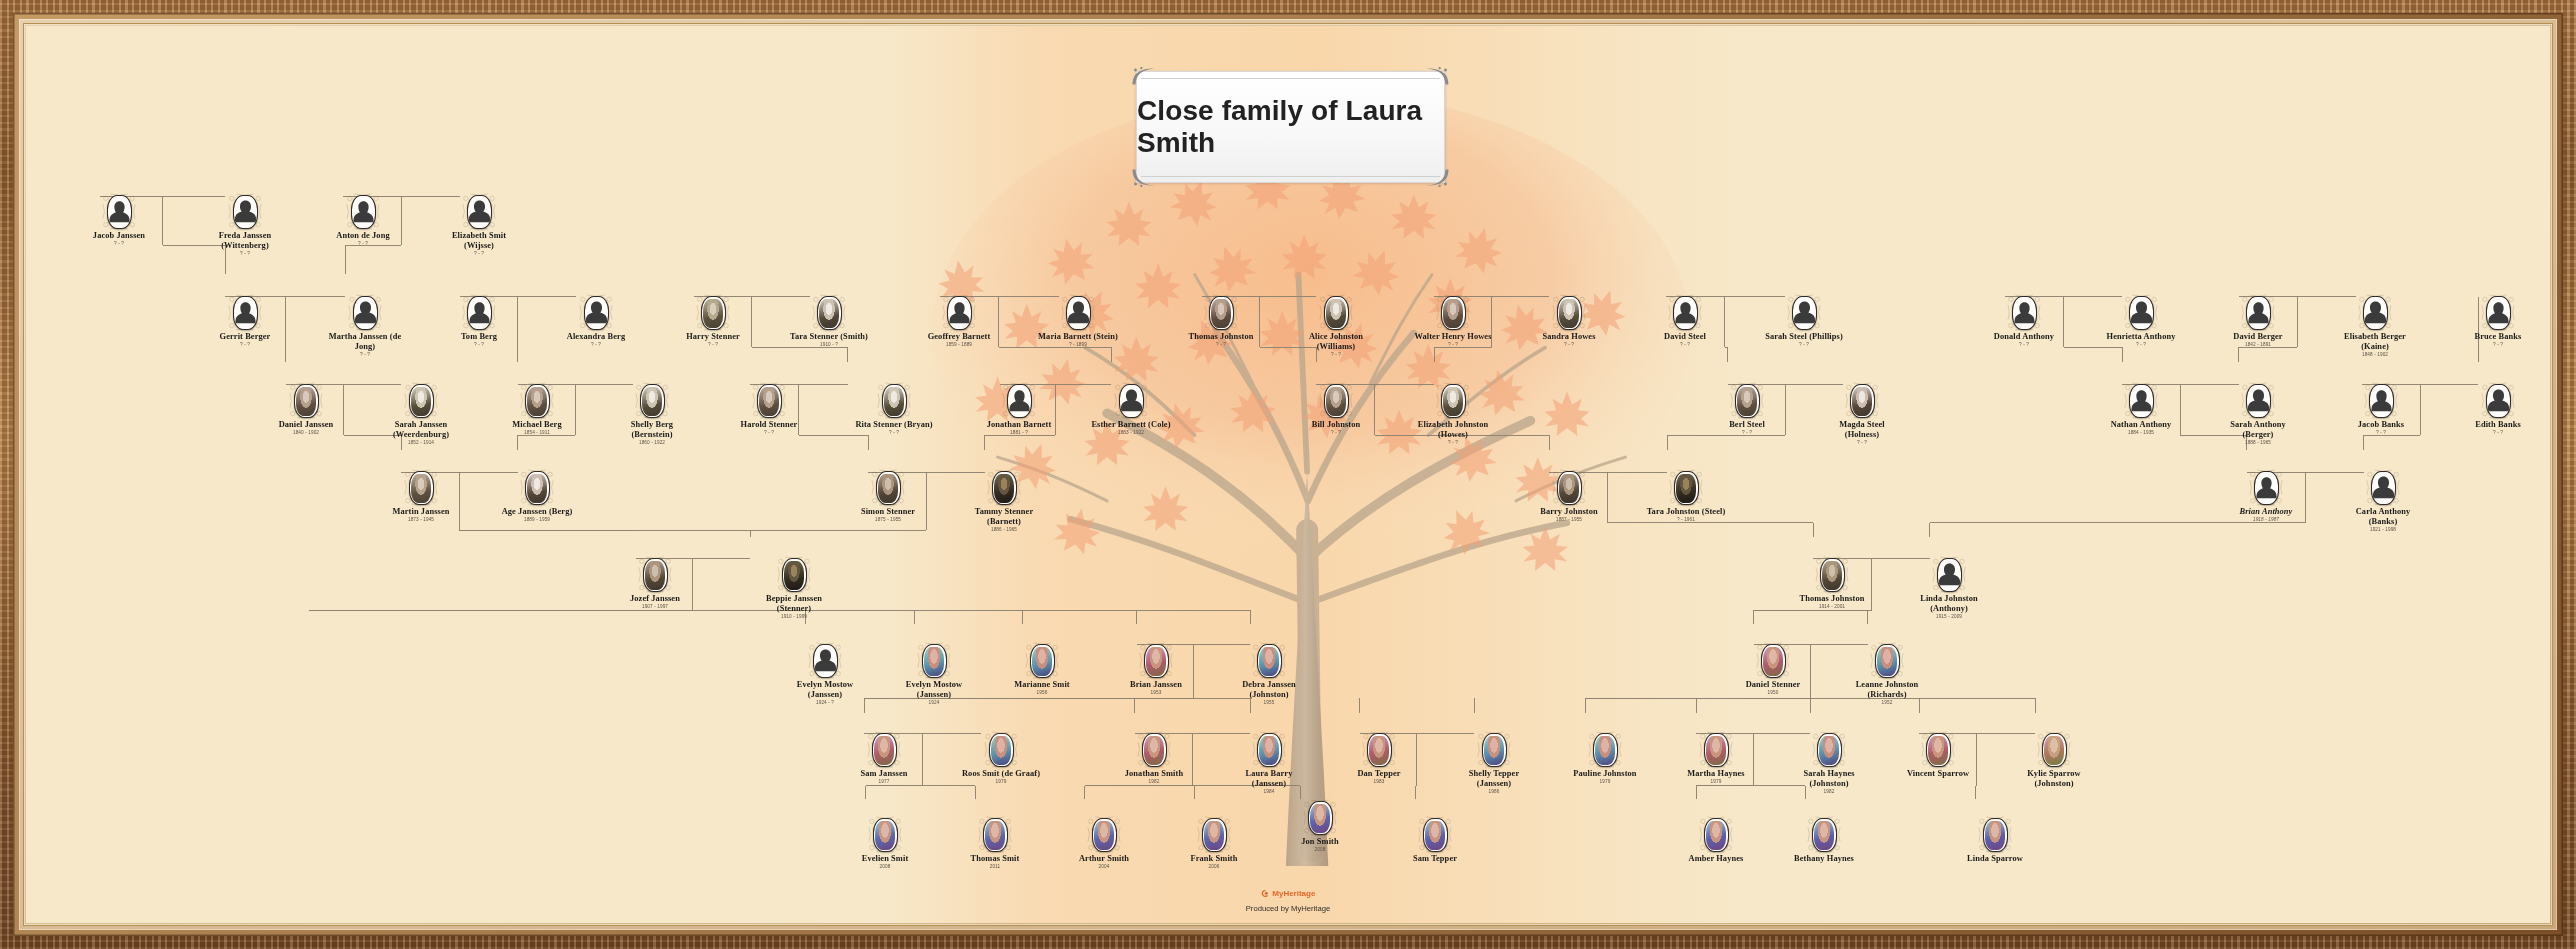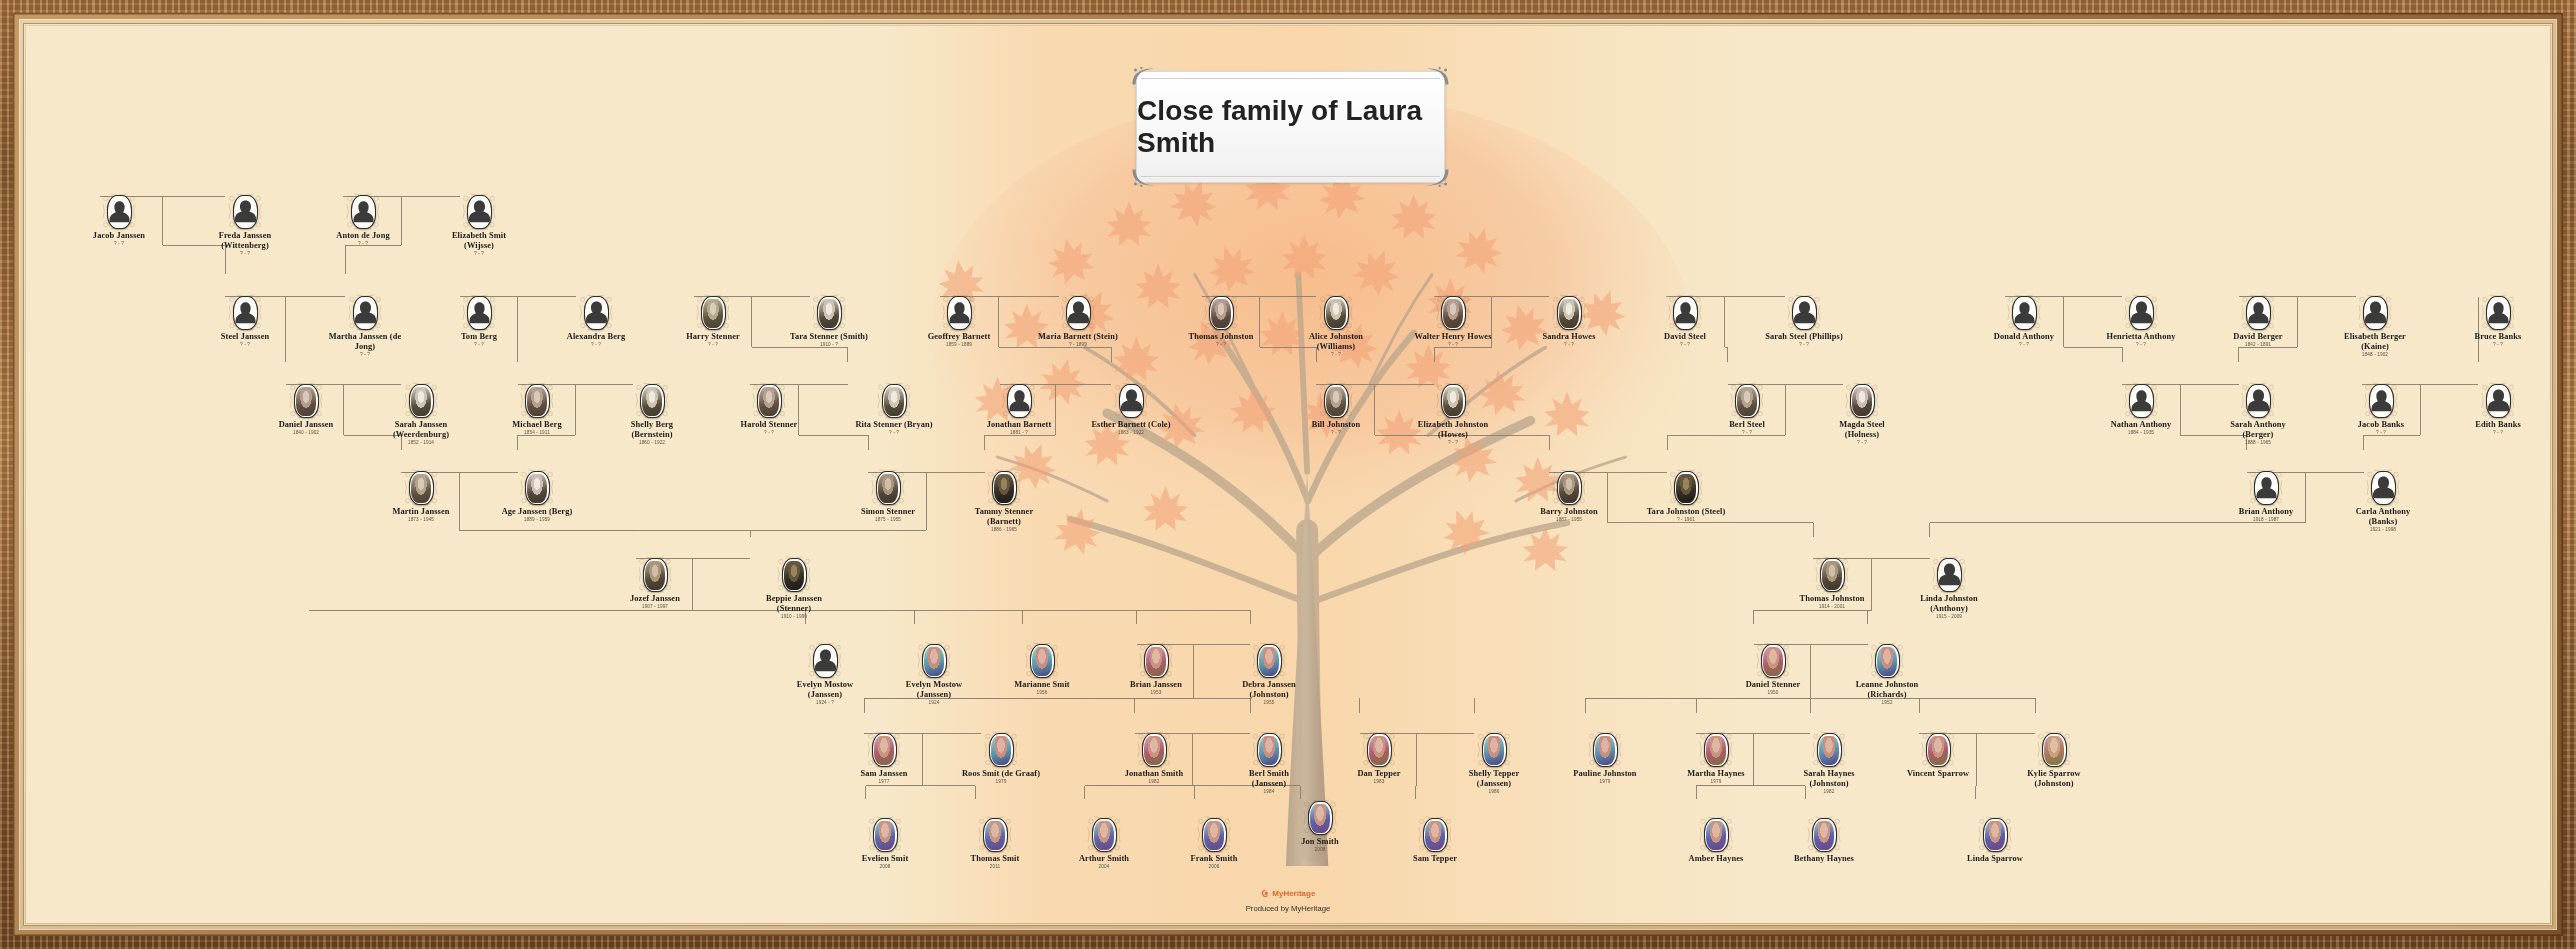--- a/index.html
+++ b/index.html
@@ -518,21 +518,21 @@
                 </g>
               </svg></span>
             <div class="ava-frame">
               <span class="sil">
                 <svg viewBox="0 0 34 46">
                   <path d="M17 7c4.6 0 7.6 3.6 7.6 8.6 0 3.3-1 6-2.3 7.6 3.7 1.3 6.6 3.3 7.9 5.6 1.4 2.6 1.8 5.6 1.9 9.2H1.9c.1-3.6.5-6.6 1.9-9.2 1.3-2.3 4.2-4.3 7.9-5.6-1.3-1.6-2.3-4.3-2.3-7.6C9.4 10.6 12.4 7 17 7z" fill="#3b3b3b"></path>
                 </svg>
               </span>
             </div>
           </div>
-          <div class="pname">Steel Janssen</div>
+          <div class="pname">Gerrit Berger</div>
           <div class="pdate">? - ?</div>
         </div>
         <div class="person" style="left: 339px; top: 270px;">
           <div class="avatar">
             <span class="ava-orn"><svg viewBox="0 0 52 56">
                 <g fill="none" stroke="#6b5a3e" stroke-width="1">
                   <circle cx="8" cy="10" r="3"></circle>
                   <circle cx="44" cy="10" r="3"></circle>
                   <circle cx="8" cy="46" r="3"></circle>
                   <circle cx="44" cy="46" r="3"></circle>
@@ -1442,21 +1442,21 @@
                   <path d="M14 52 Q26 48 38 52"></path>
                 </g>
               </svg></span>
             <div class="ava-frame">
               <div class="ava-photo" style="background:radial-gradient(ellipse at 50% 34%, hsl(38,26%,48%) 0 22%, hsl(38,22%,32%) 23% 40%, rgba(0,0,0,0) 41%),linear-gradient(170deg, hsl(38,18%,38%) 0%, hsl(38,20%,16%) 62%, hsl(38,16%,10%) 100%);"></div>
             </div>
           </div>
           <div class="pname">Tara Johnston (Steel)</div>
           <div class="pdate">? - 1961</div>
         </div>
-        <div class="person" style="left: 2240px; top: 445px;">
+        <div class="person" style="left: 2240px; top: 445px; font-style: italic;">
           <div class="avatar">
             <span class="ava-orn"><svg viewBox="0 0 52 56">
                 <g fill="none" stroke="#6b5a3e" stroke-width="1">
                   <circle cx="8" cy="10" r="3"></circle>
                   <circle cx="44" cy="10" r="3"></circle>
                   <circle cx="8" cy="46" r="3"></circle>
                   <circle cx="44" cy="46" r="3"></circle>
                   <path d="M4 18 Q8 28 4 38"></path>
                   <path d="M48 18 Q44 28 48 38"></path>
                   <path d="M14 4 Q26 8 38 4"></path>
@@ -1819,21 +1819,21 @@
                   <path d="M4 18 Q8 28 4 38"></path>
                   <path d="M48 18 Q44 28 48 38"></path>
                   <path d="M14 4 Q26 8 38 4"></path>
                   <path d="M14 52 Q26 48 38 52"></path>
                 </g>
               </svg></span>
             <div class="ava-frame">
               <div class="ava-photo" style="background:radial-gradient(ellipse at 50% 32%, hsl(14,46%,76%) 0 26%, hsl(14,40%,64%) 27% 44%, rgba(0,0,0,0) 45%),linear-gradient(165deg, hsl(161,38%,72%) 0%, hsl(201,34%,52%) 55%, hsl(251,30%,38%) 100%);"></div>
             </div>
           </div>
-          <div class="pname">Berl Smith
+          <div class="pname">Laura Barry
 (Janssen)</div>
           <div class="pdate">1984</div>
         </div>
         <div class="person" style="left: 1353px; top: 707px;">
           <div class="avatar">
             <span class="ava-orn"><svg viewBox="0 0 52 56">
                 <g fill="none" stroke="#6b5a3e" stroke-width="1">
                   <circle cx="8" cy="10" r="3"></circle>
                   <circle cx="44" cy="10" r="3"></circle>
                   <circle cx="8" cy="46" r="3"></circle>

